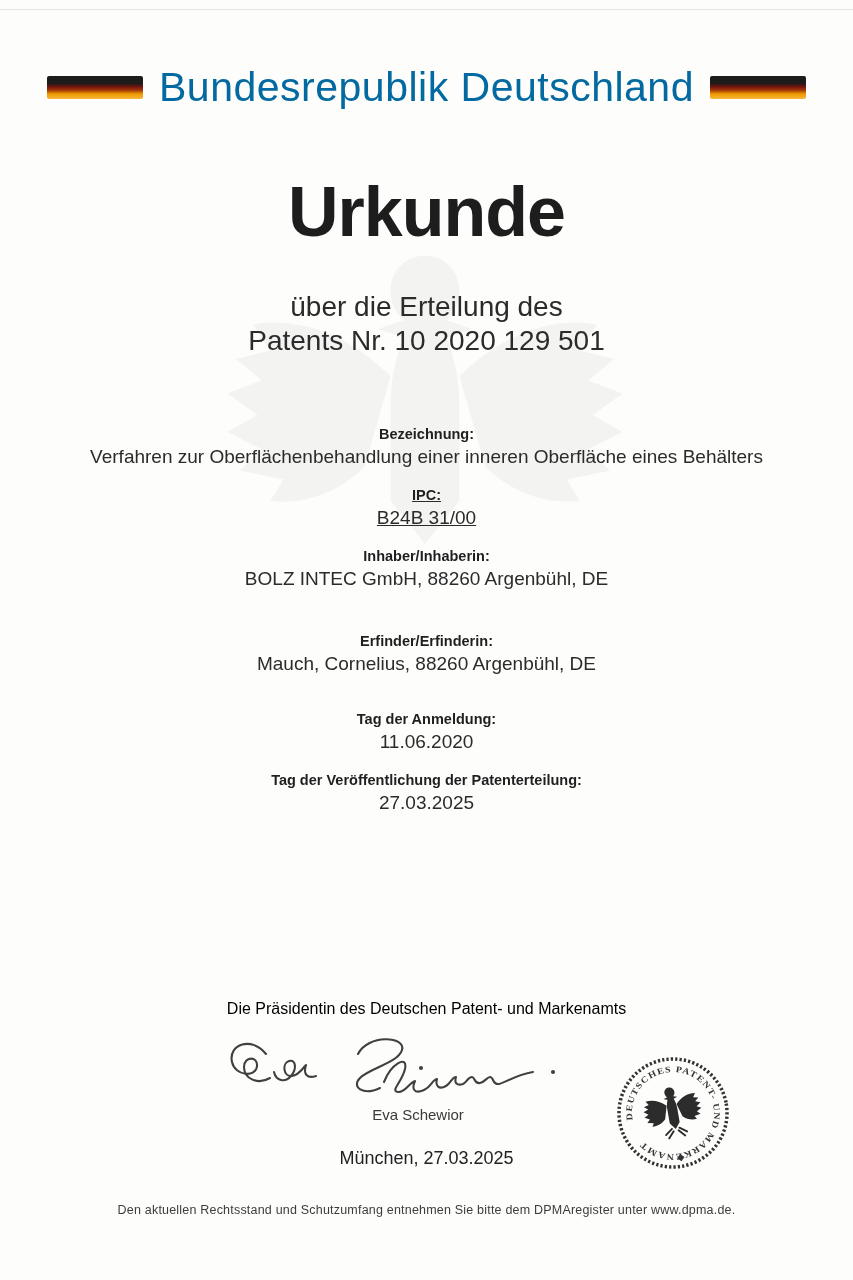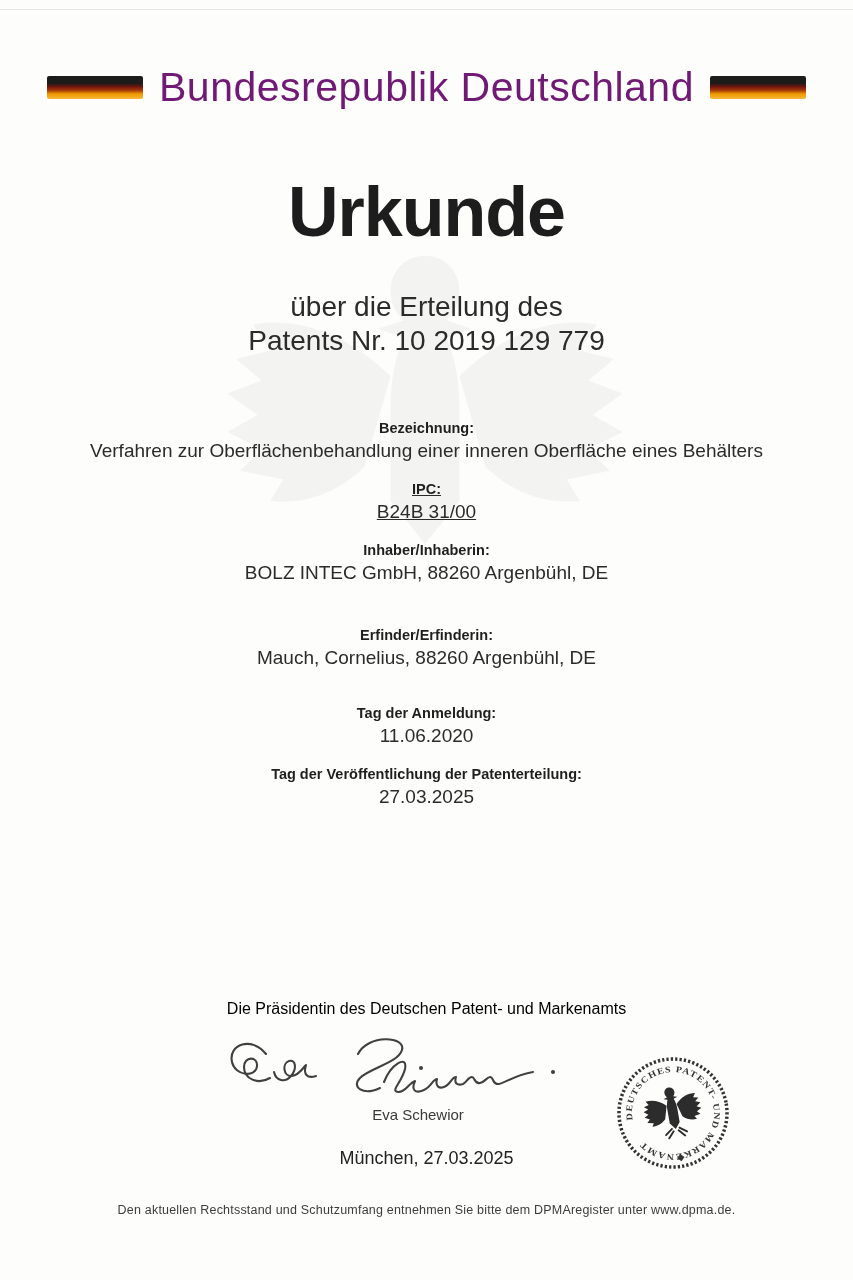--- a/index.html
+++ b/index.html
@@ -20,38 +20,38 @@
   }
   .flagbar{
     width:96px;height:23px;border-radius:2px;
     background:linear-gradient(to bottom,
       #1c1c1a 0%,#1c1c1a 32%,
       #6e150e 46%,#a33808 62%,
       #ee9a00 78%,#f7b73c 100%);
     filter:blur(.4px);
   }
   .country{
-    font-size:41px;color:#701a75;letter-spacing:.5px;white-space:nowrap;
+    font-size:41px;color:#0369a1;letter-spacing:.5px;white-space:nowrap;
   }
 
   
   .title{
     position:absolute;top:172px;left:0;right:0;
     text-align:center;font-size:70px;font-weight:bold;color:#1d1d1d;
     letter-spacing:-1px;
   }
   .subtitle{
     position:absolute;top:290px;left:0;right:0;
     text-align:center;font-size:28px;line-height:1.22;color:#2b2b2b;
   }
 
   
   .fields{position:absolute;top:420px;left:0;right:0;text-align:center;}
   .field{margin:0 auto;}
-  .field .label{font-size:14.5px;font-weight:bold;color:#1f1f1f;margin-bottom:4px;}
+  .field .label{font-size:14.5px;font-weight:bold;color:#1f1f1f;margin-bottom:4px;margin-top:6px;}
   .field .value{font-size:19px;color:#2b2b2b;text-align:center;}
   .f1{margin-bottom:19px;}
   .f2{margin-bottom:19px;text-decoration:underline;}
   .f3{margin-bottom:43px;}
   .f4{margin-bottom:36px;}
   .f5{margin-bottom:19px;}
 
   
   .issuer{
     position:absolute;top:1000px;left:0;right:0;
@@ -94,21 +94,21 @@
   <div class="header">
     <div class="flagbar"></div>
     <div class="country">Bundesrepublik Deutschland</div>
     <div class="flagbar"></div>
   </div>
 
   <div class="title">Urkunde</div>
 
   <div class="subtitle">
     <div>über die Erteilung des</div>
-    <div>Patents Nr. 10 2019 129 779</div>
+    <div>Patents Nr. 10 2020 129 501</div>
   </div>
 
   <div class="fields">
     <div class="field f1">
       <div class="label">Bezeichnung:</div>
       <div class="value">Verfahren zur Oberflächenbehandlung einer inneren Oberfläche eines Behälters</div>
     </div>
     <div class="field f2">
       <div class="label">IPC:</div>
       <div class="value">B24B 31/00</div>

